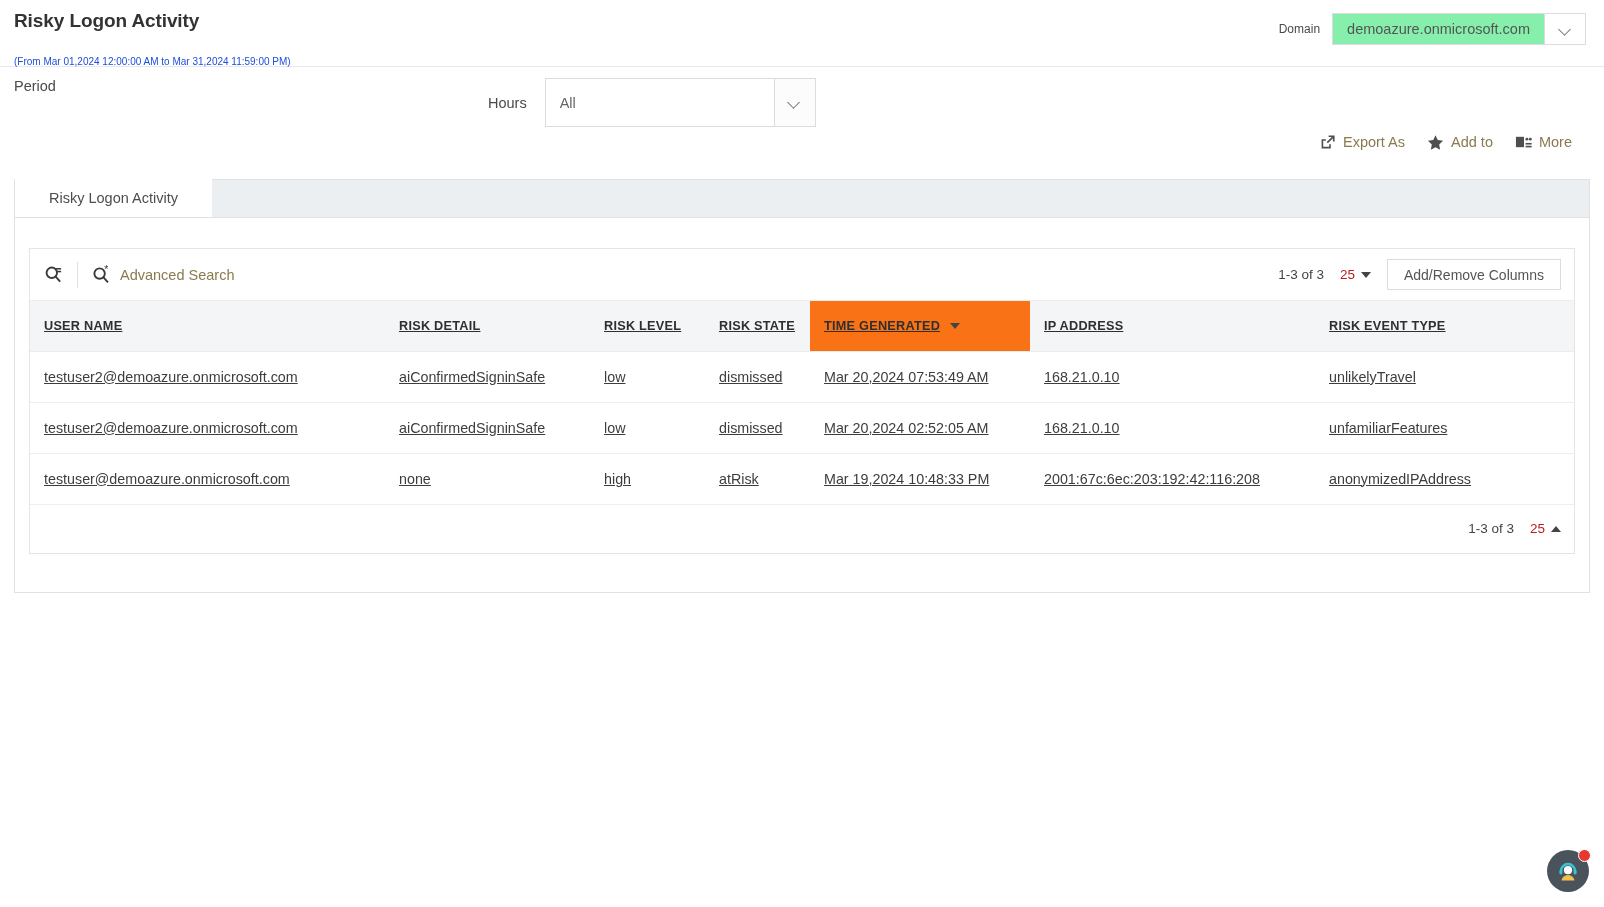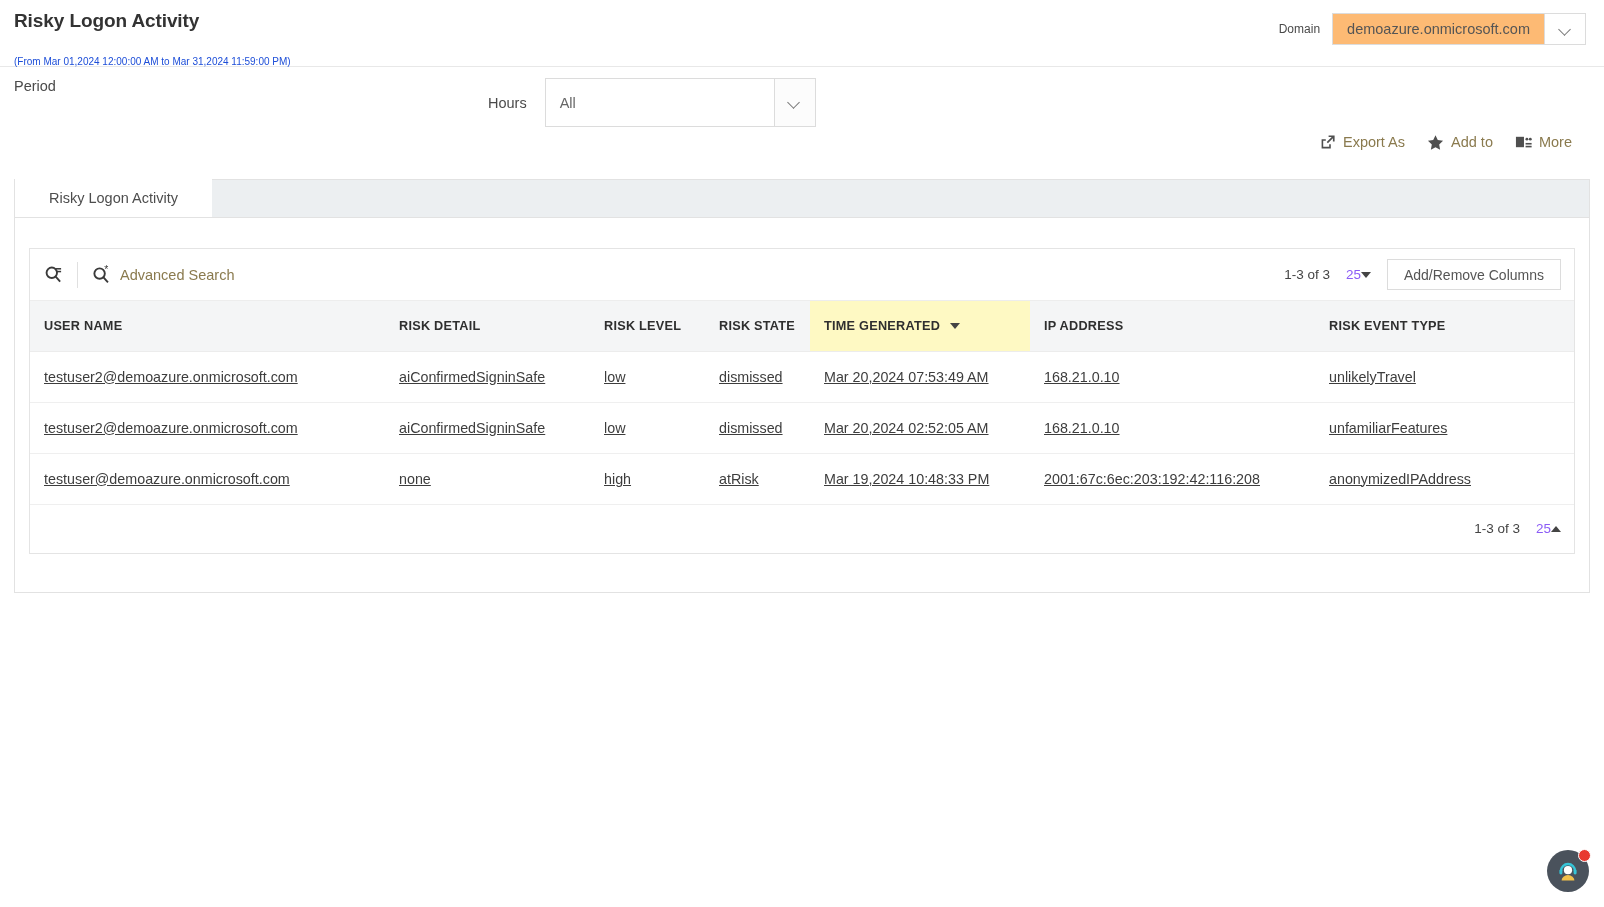--- a/index.html
+++ b/index.html
@@ -27,21 +27,21 @@
     font-size: 10px; color: #1d4ed8; line-height: 18px; margin-top: 20px;
   }
 
   .domain-group {
     position: absolute; right: 18px; top: 13px;
     display: flex; align-items: center;
   }
   .domain-label { font-size: 12px; color: #4a4a4a; margin-right: 12px; }
   .domain-select {
     display: flex; align-items: stretch;
-    border: 1px solid #dcdcdc; background: #fdba74; height: 32px;
+    border: 1px solid #dcdcdc; background: #86efac; height: 32px;
   }
   .domain-value {
     display: flex; align-items: center;
     padding: 0 14px; font-size: 14.5px; color: #555; min-width: 206px;
   }
   .domain-arrow {
     width: 41px; border-left: 1px solid #dcdcdc;
     display: flex; align-items: center; justify-content: center;
     background: #fff; cursor: pointer;
   }
@@ -137,22 +137,22 @@
   .adv-search {
     display: flex; align-items: center; gap: 9px;
     font-size: 14.5px; color: #8a7a4e; cursor: pointer;
   }
   .toolbar-right {
     position: absolute; right: 13px; top: 10px;
     display: flex; align-items: center; gap: 16px;
   }
   .page-count { font-size: 13.5px; color: #444; }
   .page-size {
-    display: flex; align-items: center; 
-    font-size: 13.5px; color: #8b5cf6; cursor: pointer;
+    display: flex; align-items: center; gap: 6px;
+    font-size: 13.5px; color: #b91c1c; cursor: pointer;
   }
   .caret-down {
     width: 0; height: 0; border-left: 5px solid transparent;
     border-right: 5px solid transparent; border-top: 6px solid #444;
   }
   .caret-up {
     width: 0; height: 0; border-left: 5px solid transparent;
     border-right: 5px solid transparent; border-bottom: 6px solid #444;
   }
   .addrem-btn {
@@ -160,23 +160,23 @@
     height: 31px; padding: 0 16px;
     display: flex; align-items: center;
     font-size: 14px; color: #555; cursor: pointer;
   }
 
   table.grid { width: 100%; border-collapse: collapse; table-layout: fixed; }
   table.grid th {
     background: #f4f5f6; text-align: left;
     font-size: 12.7px; font-weight: bold; color: #2f2f2f;
     letter-spacing: 0.25px; height: 50px; padding: 0 0 0 14px;
-    border-bottom: 1px solid #ececec; cursor: pointer;
-  }
-  table.grid th.sorted { background: #fef9c3; }
+    border-bottom: 1px solid #ececec; cursor: pointer; text-decoration: underline;
+  }
+  table.grid th.sorted { background: #f97316; }
   .th-inner { display: flex; align-items: center; gap: 10px; }
   table.grid td {
     font-size: 14.3px; color: #3d3d3d; height: 51px;
     padding: 0 0 0 14px; border-bottom: 1px solid #efefef; text-decoration: underline;
   }
   table.grid tr:last-child td { border-bottom: 1px solid #efefef; }
 
   .table-footer {
     height: 48px; display: flex; align-items: center;
     justify-content: flex-end; gap: 16px; padding-right: 13px;

